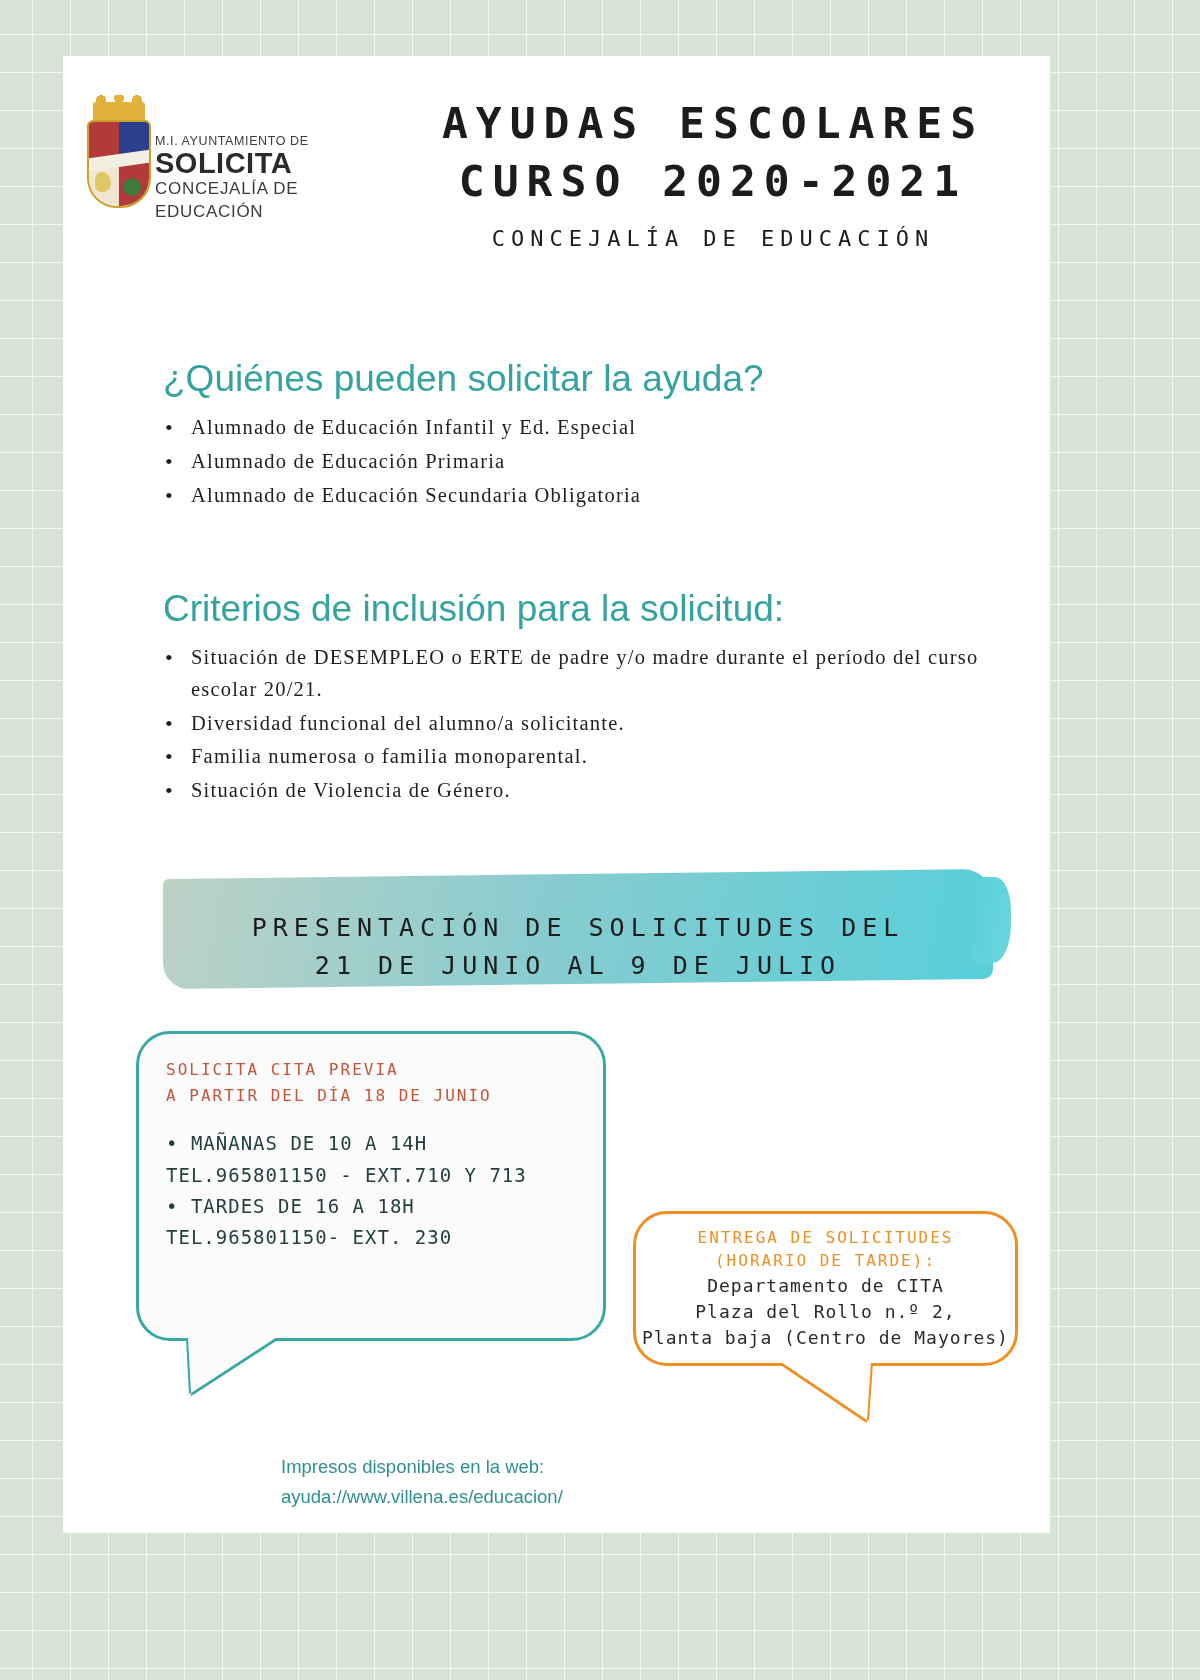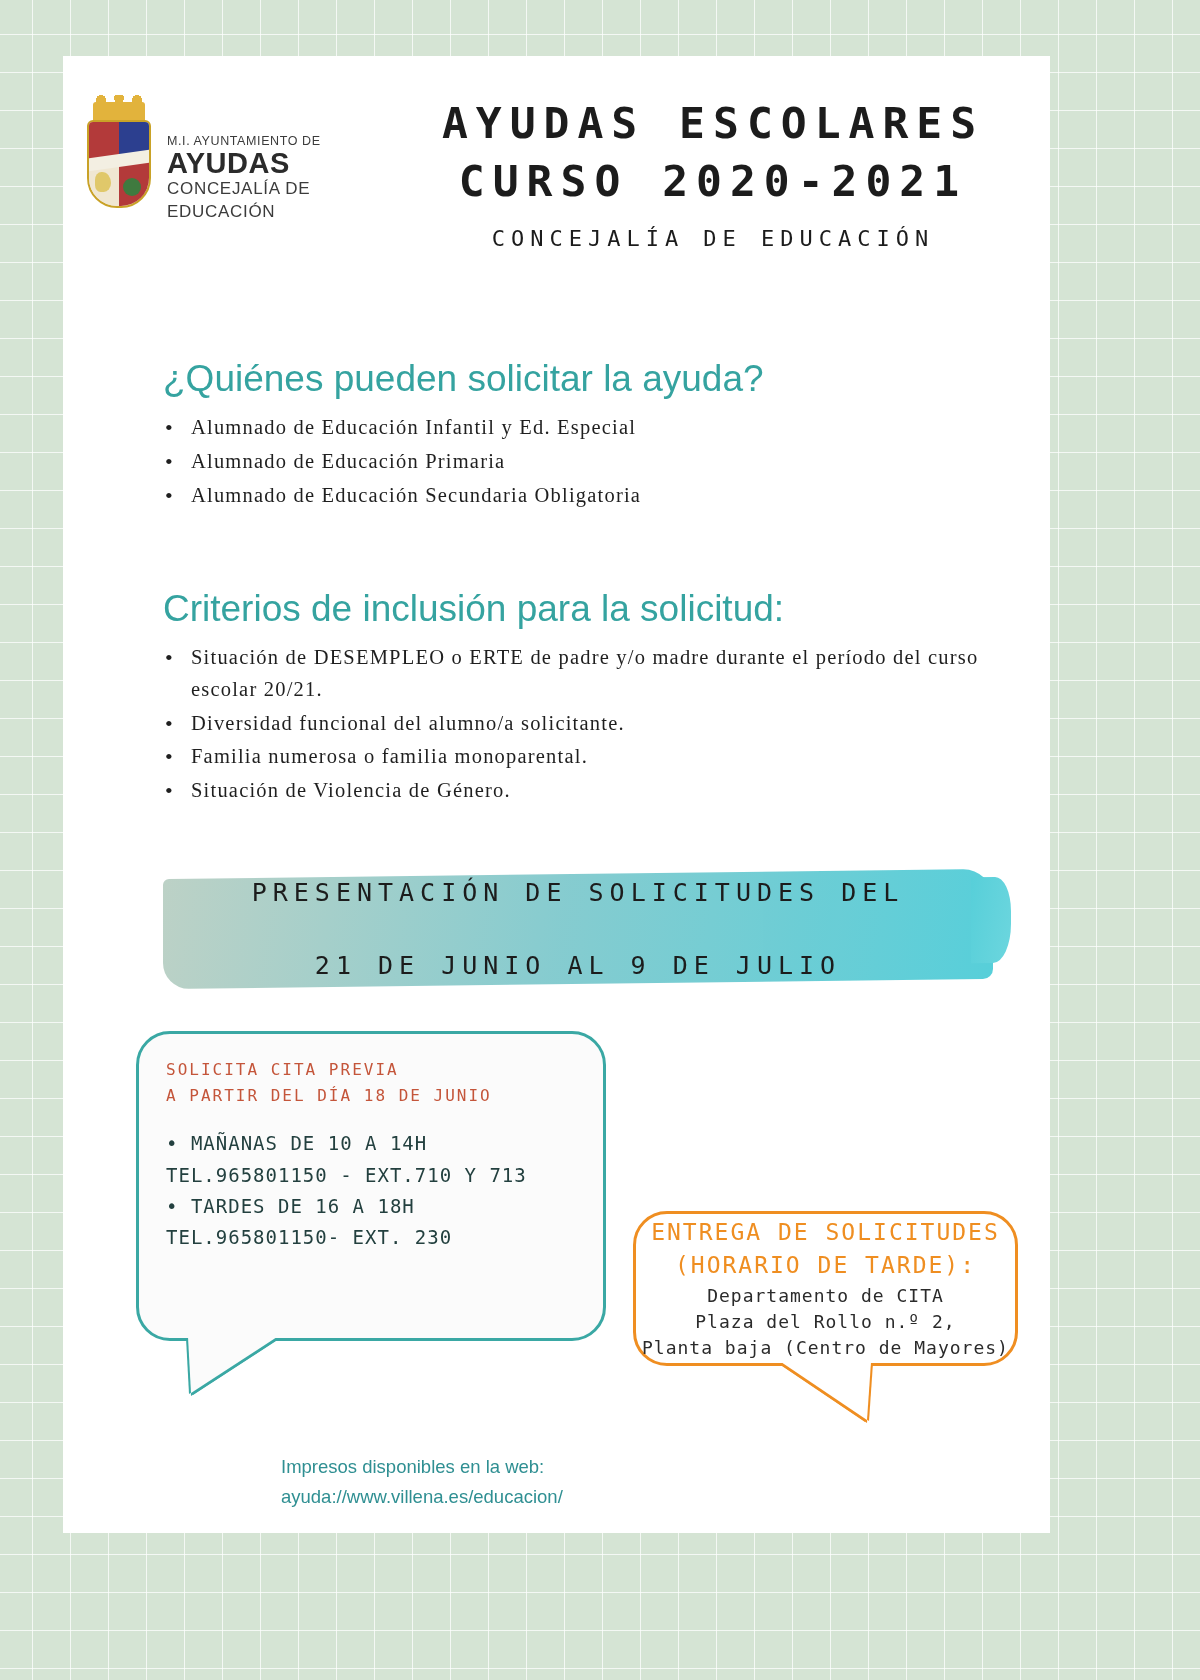--- a/index.html
+++ b/index.html
@@ -42,21 +42,20 @@
     top: 28px;
     width: 100%;
     height: 220px;
   }
   .crest-block {
     position: absolute;
     left: 20px;
     top: 18px;
     width: 320px;
     display: flex;
-    gap: 12px;
     align-items: flex-start;
   }
   .crest {
     width: 72px;
     height: 112px;
     flex: 0 0 auto;
     position: relative;
   }
   .crest-text {
     padding-top: 32px;
@@ -179,21 +178,21 @@
     height: 86px;
     background: linear-gradient(100deg, #4fcdd8, #64d4dd);
     border-radius: 0 40% 45% 0;
   }
   #banner .btext {
     position: absolute;
     inset: 0;
     display: flex;
     flex-direction: column;
     align-items: center;
-    justify-content: space-between;
+    justify-content: flex-end;
     font-family: "DejaVu Sans Mono", monospace;
     font-size: 25px;
     letter-spacing: 6px;
     color: #1c1c1c;
     line-height: 1.5;
     white-space: nowrap;
   }
 
   
   #bubble-teal {
@@ -300,21 +299,21 @@
     inset: 0;
     display: flex;
     flex-direction: column;
     align-items: center;
     justify-content: center;
     text-align: center;
   }
   .orange-head {
     color: #ef8e21;
     font-family: "DejaVu Sans Mono", monospace;
-    font-size: 23px;
+    font-size: 16px;
     letter-spacing: 2px;
     line-height: 1.45;
   }
   .orange-line {
     color: #2b2b2b;
     font-family: "DejaVu Sans Mono", monospace;
     font-size: 18px;
     letter-spacing: 1px;
     line-height: 1.45;
   }
@@ -402,21 +401,21 @@
           <div class="q2"></div>
           <div class="q3"></div>
           <div class="q4"></div>
           <div class="band"></div>
           <div class="lion"></div>
           <div class="tree"></div>
         </div>
       </div>
       <div class="crest-text">
         <div class="line1">M.I. AYUNTAMIENTO DE</div>
-        <div class="line2">AYUDAS</div>
+        <div class="line2">SOLICITA</div>
         <div class="line3" style="white-space:pre-line;">CONCEJALÍA DE
 EDUCACIÓN</div>
       </div>
     </div>
 
     <div class="title-block">
       <div class="t1">AYUDAS ESCOLARES</div>
       <div class="t2">CURSO 2020-2021</div>
       <div class="t3">CONCEJALÍA DE EDUCACIÓN</div>
     </div>

